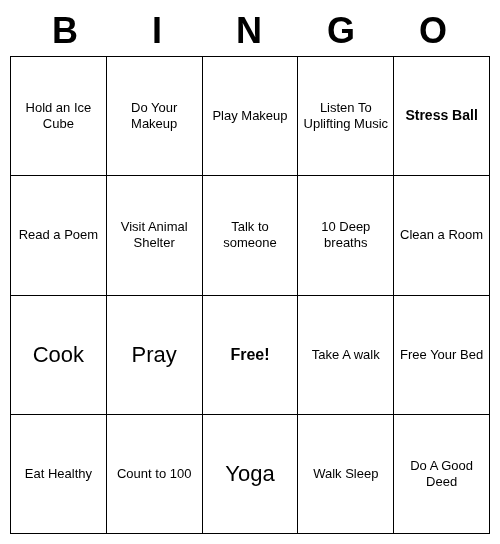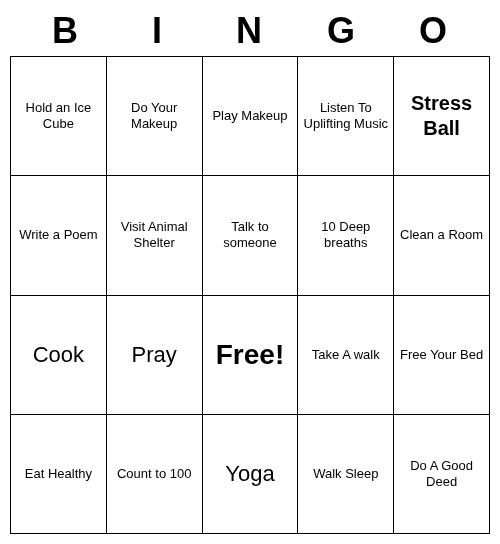--- a/index.html
+++ b/index.html
@@ -37,30 +37,30 @@
       border: 1.5px solid #000;
       text-align: center;
       vertical-align: middle;
       padding: 4px 3px;
       font-size: 13px;
       line-height: 1.25;
       width: 20%;
       height: 88px;
     }
     .bingo-grid td.free {
-      font-size: 28px;
+      font-size: 16px;
       font-weight: bold;
     }
     .bingo-grid td.large-text {
       font-size: 22px;
       font-weight: normal;
       margin-top: 28px;
     }
     .bingo-grid td.stress-ball {
-      font-size: 20px;
+      font-size: 14px;
       font-weight: bold;
     }
   </style>
 </head>
 <body>
 
 <div class="bingo-title">
   <span>B</span>
   <span>I</span>
   <span>N</span>
@@ -71,21 +71,21 @@
 <table class="bingo-grid">
   <tbody id="grid-body">
   <tr>
         <td>Hold an Ice Cube</td>
         <td>Do Your Makeup</td>
         <td>Play Makeup</td>
         <td>Listen To Uplifting Music</td>
         <td class="stress-ball">Stress Ball</td>
       </tr>
       <tr>
-        <td>Write a Poem</td>
+        <td>Read a Poem</td>
         <td>Visit Animal Shelter</td>
         <td>Talk to someone</td>
         <td>10 Deep breaths</td>
         <td>Clean a Room</td>
       </tr>
       <tr>
         <td class="large-text">Cook</td>
         <td class="large-text">Pray</td>
         <td class="free">Free!</td>
         <td>Take A walk</td>

